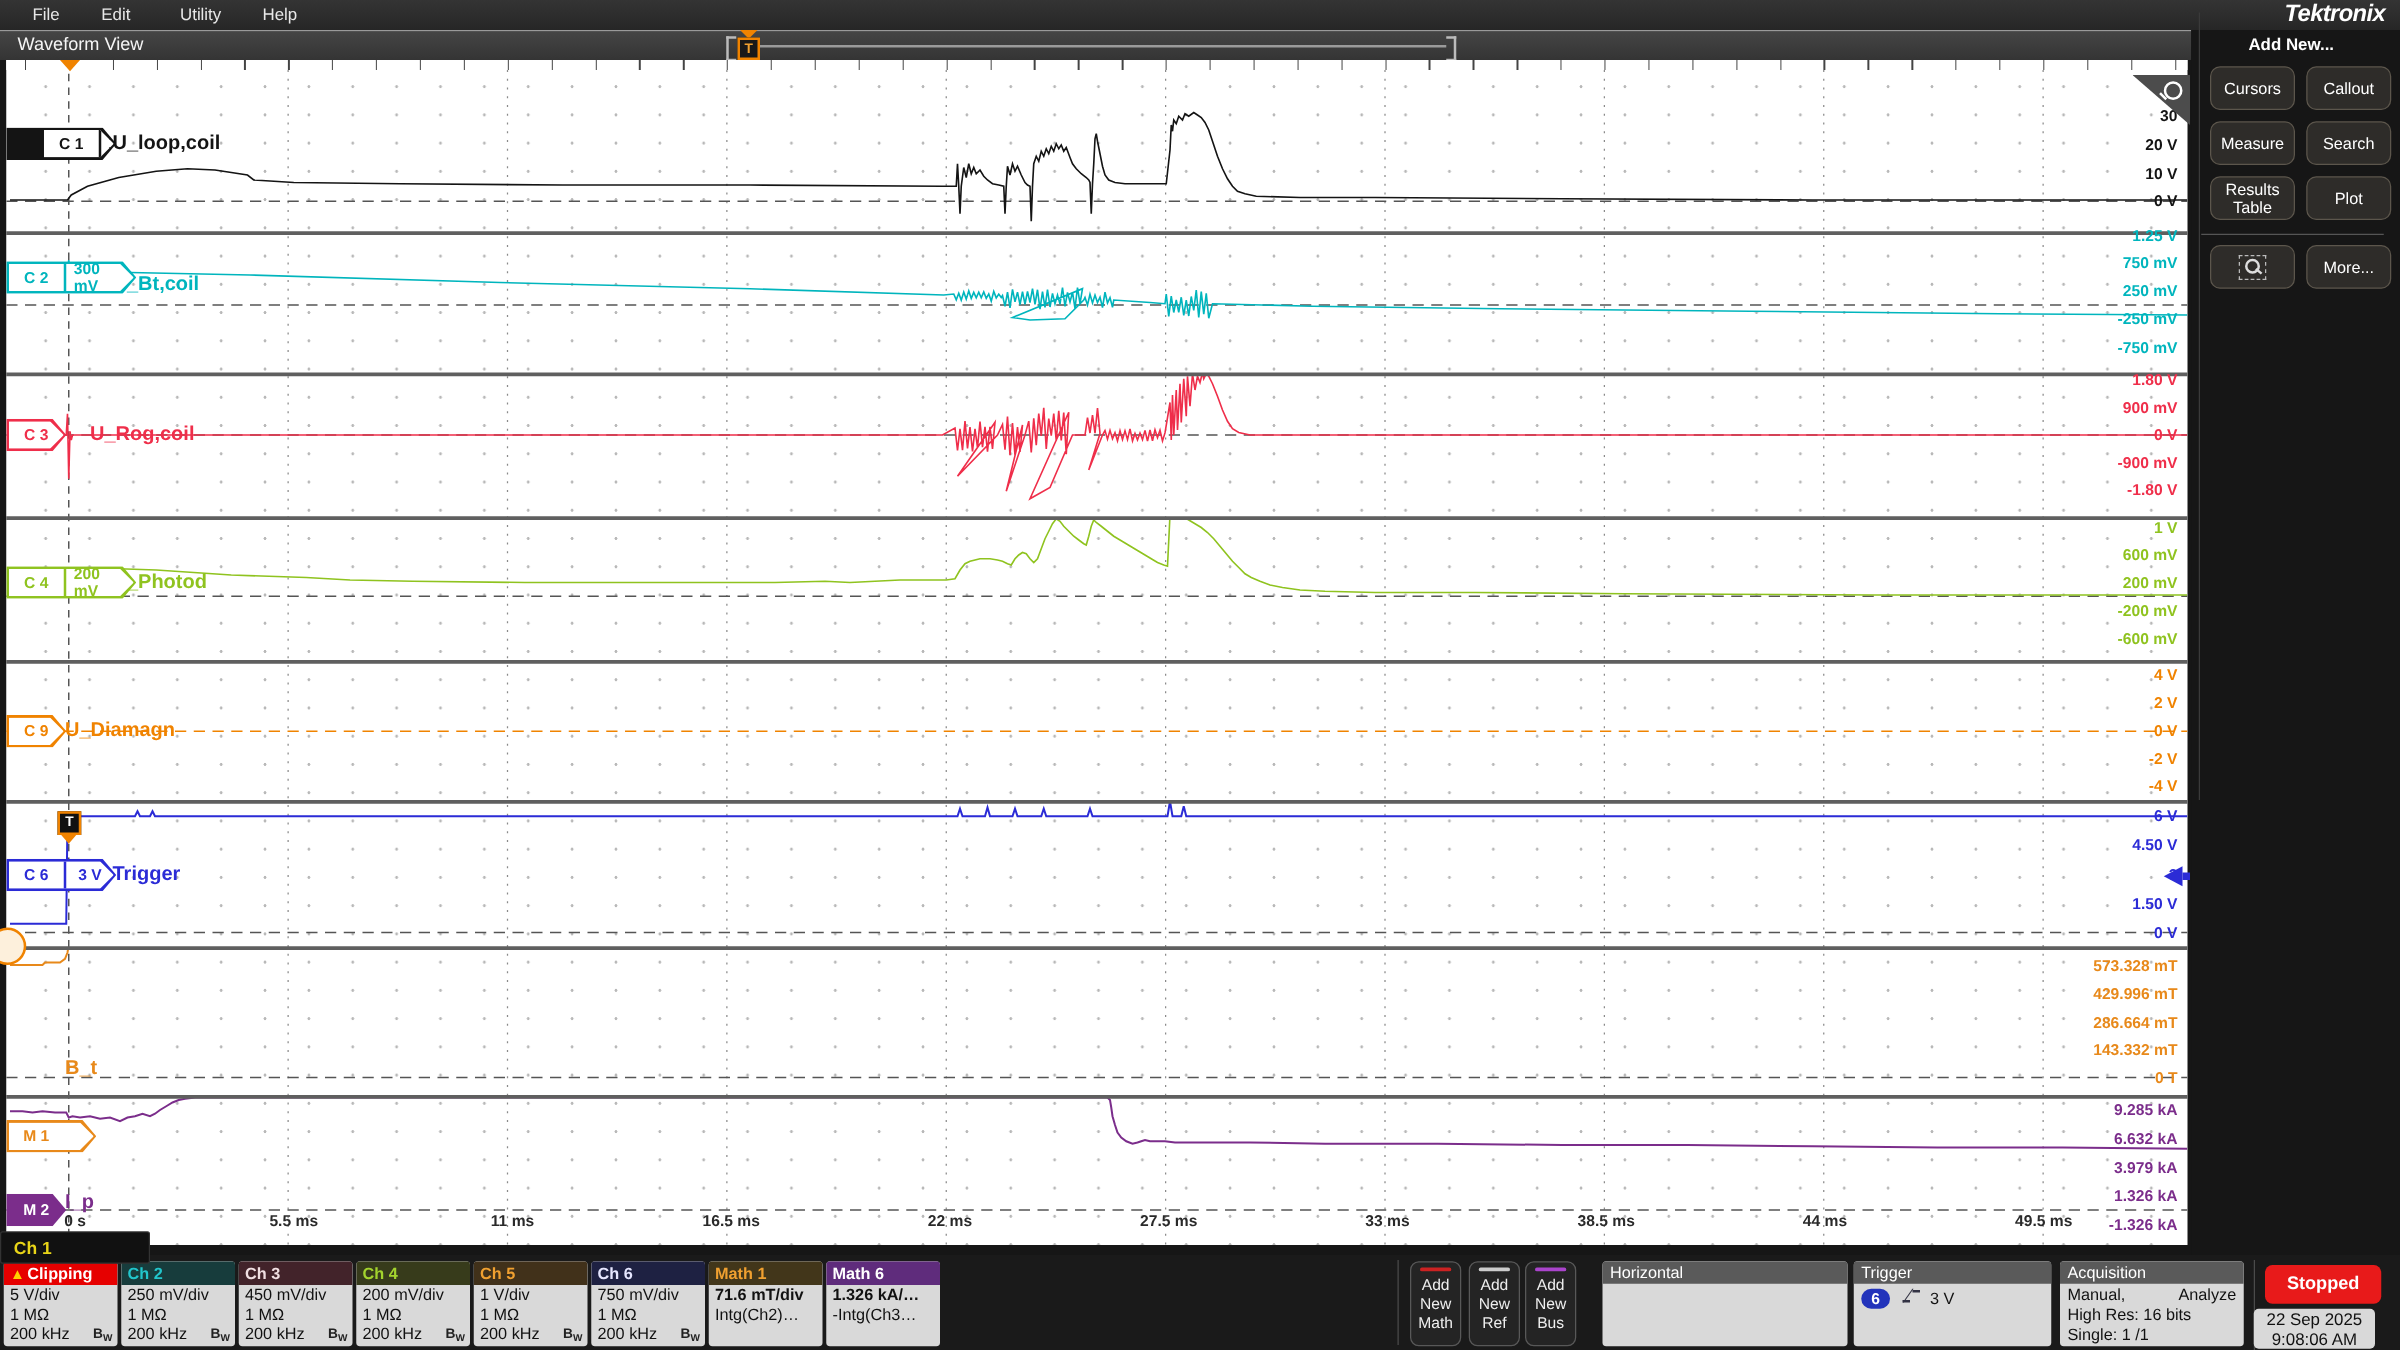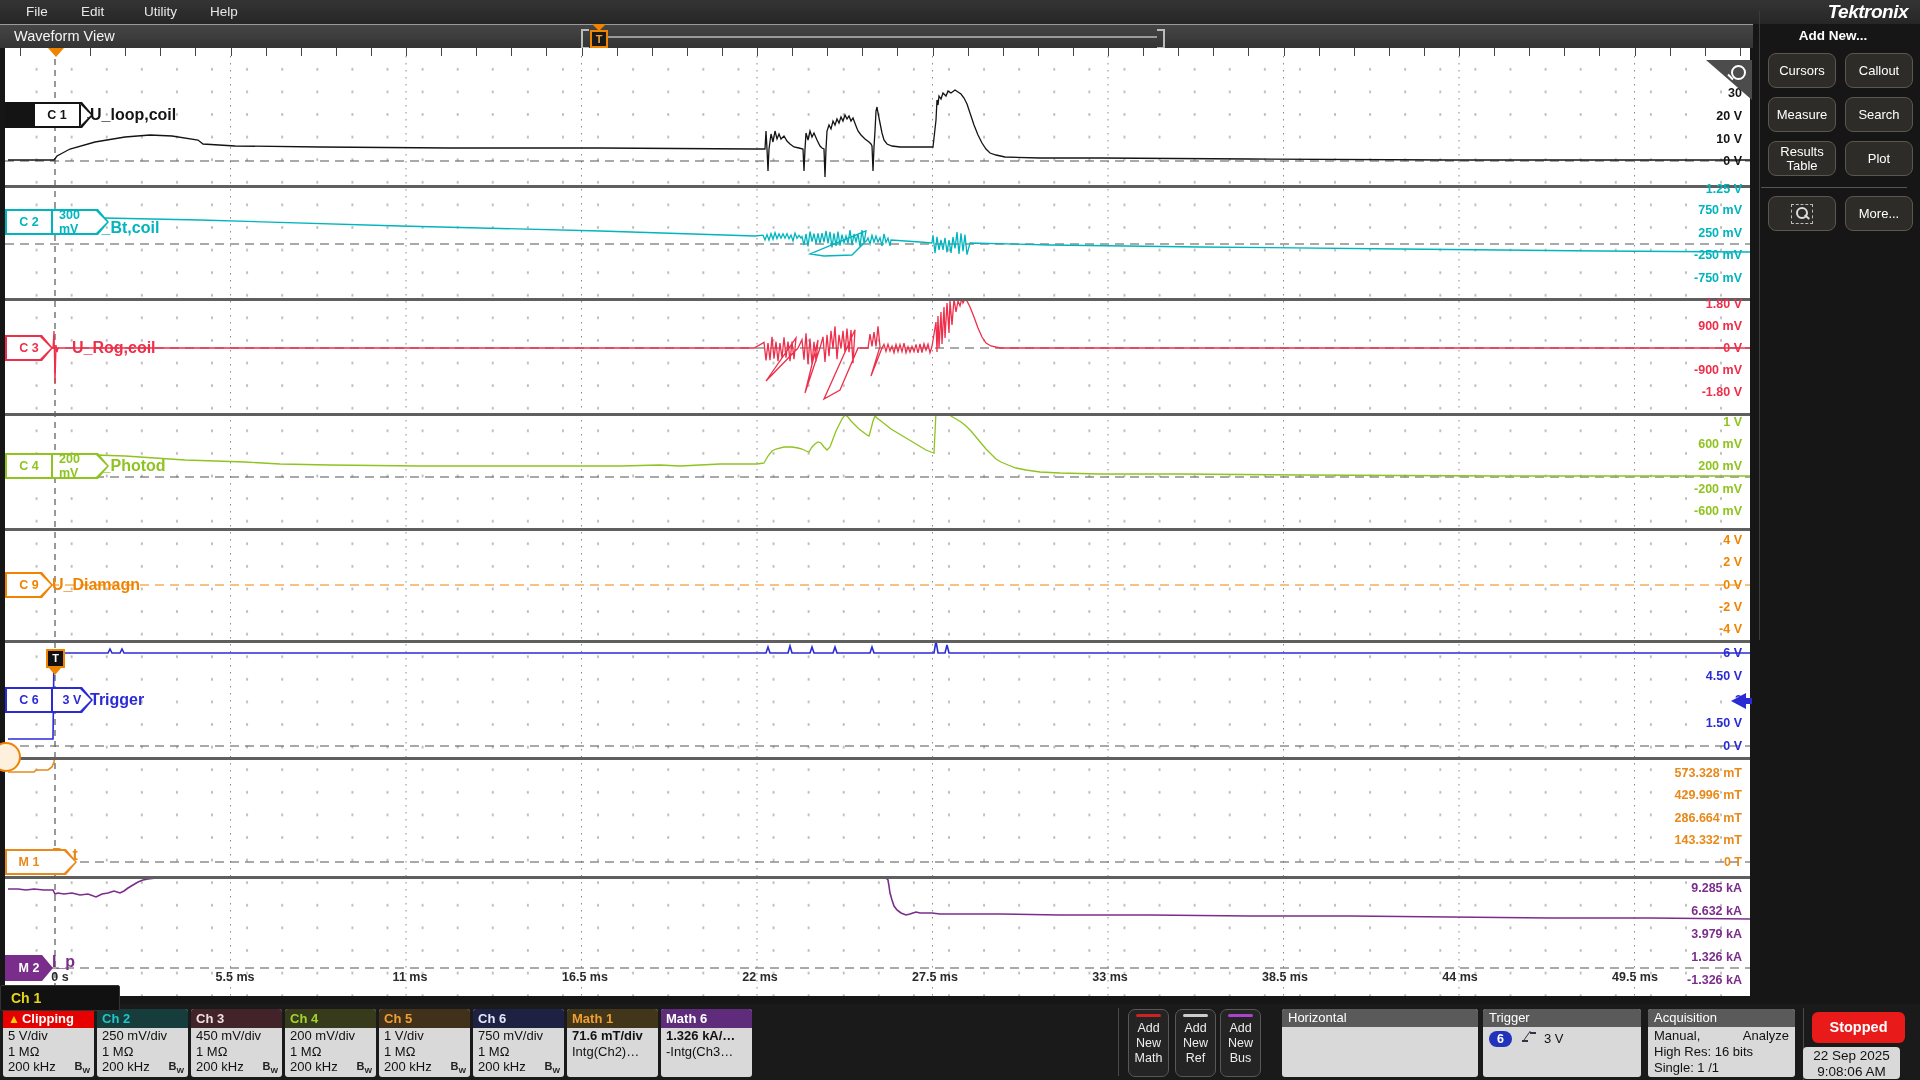--- a/index.html
+++ b/index.html
@@ -263,21 +263,21 @@
           </div>
         </div>
       </div>
       <div class="divider" style="top: 709px;"></div>
       <div class="axis-lbl" style="top: 725px; color: rgb(232, 137, 26);">573.328 mT</div>
       <div class="axis-lbl" style="top: 747px; color: rgb(232, 137, 26);">429.996 mT</div>
       <div class="axis-lbl" style="top: 770px; color: rgb(232, 137, 26);">286.664 mT</div>
       <div class="axis-lbl" style="top: 792px; color: rgb(232, 137, 26);">143.332 mT</div>
       <div class="axis-lbl" style="top: 814px; color: rgb(232, 137, 26);">0 T</div>
       <div class="ch-label" style="left: 47px; top: 807px; color: rgb(232, 137, 26);">B_t</div>
-      <div class="badge" style="top: 801px; width: 72px;">
+      <div class="badge" style="top: 848px; width: 72px;">
         <div class="outer" style="background: rgb(232, 137, 26); clip-path: polygon(0px 0px, calc(100% - 11px) 0px, 100% 50%, calc(100% - 11px) 100%, 0px 100%);">
           <div class="inner" style="clip-path: polygon(0px 0px, calc(100% - 11px) 0px, 100% 50%, calc(100% - 11px) 100%, 0px 100%); background: rgb(255, 255, 255);">
             <div class="cell" style="color: rgb(232, 137, 26); flex: 0 0 32px;">M 1</div>
           </div>
         </div>
       </div>
       <div class="divider" style="top: 828px;"></div>
       <div class="axis-lbl" style="top: 840px; color: rgb(123, 45, 139);">9.285 kA</div>
       <div class="axis-lbl" style="top: 863px; color: rgb(123, 45, 139);">6.632 kA</div>
       <div class="axis-lbl" style="top: 886px; color: rgb(123, 45, 139);">3.979 kA</div>

